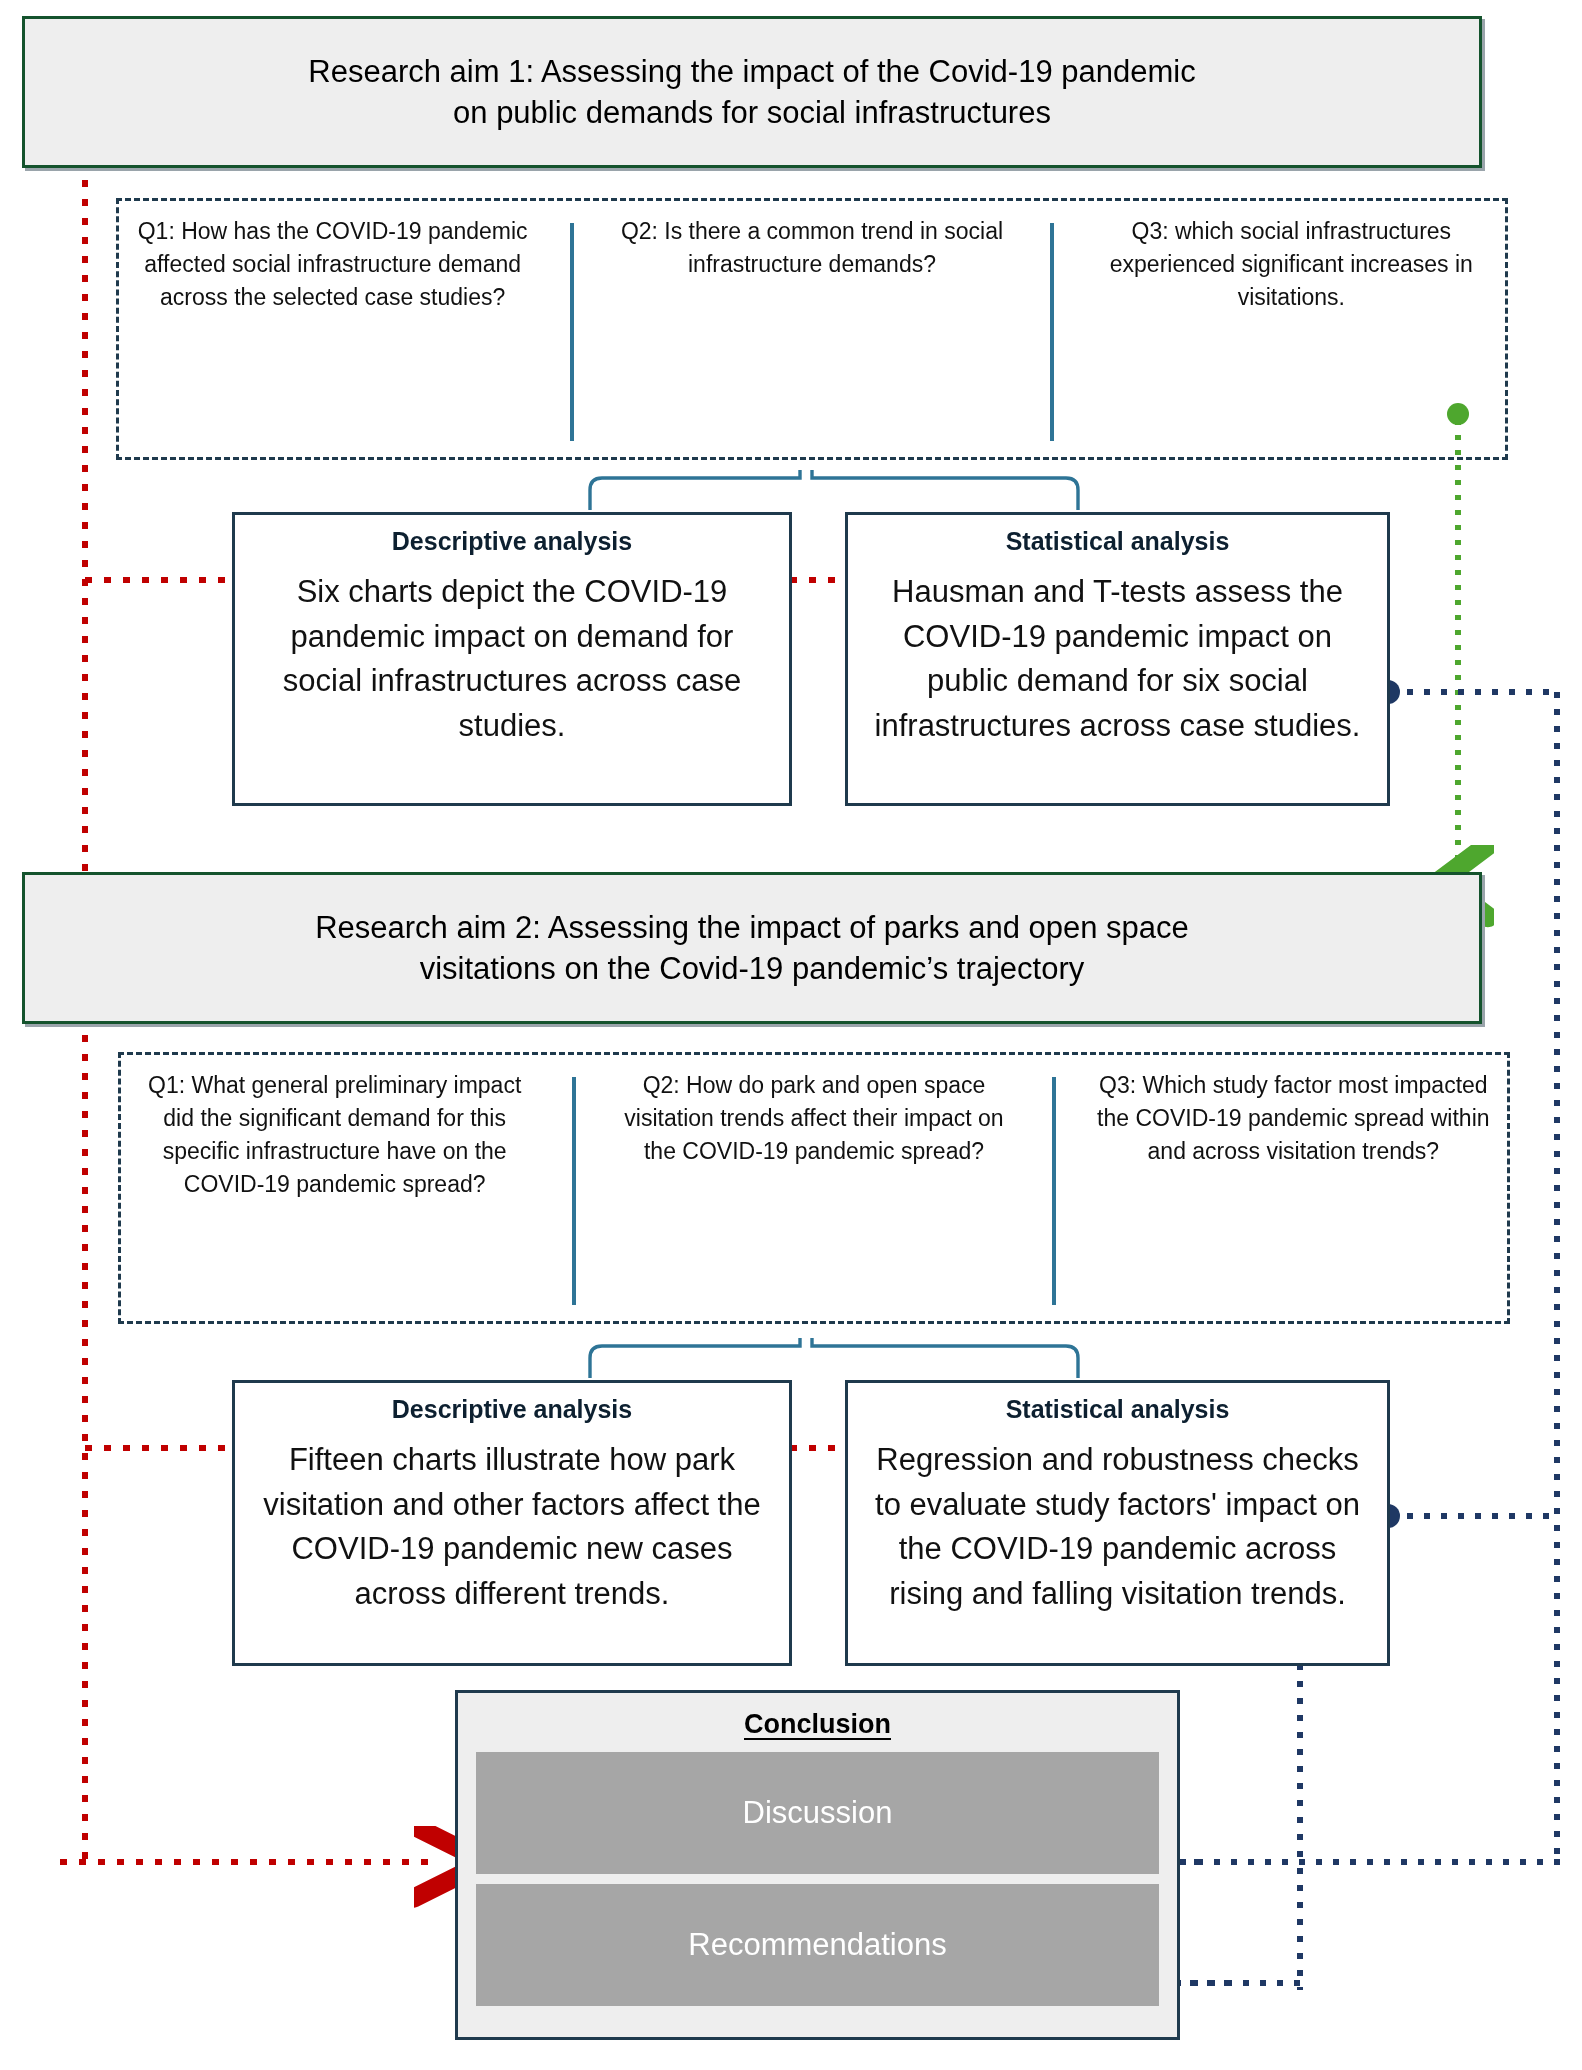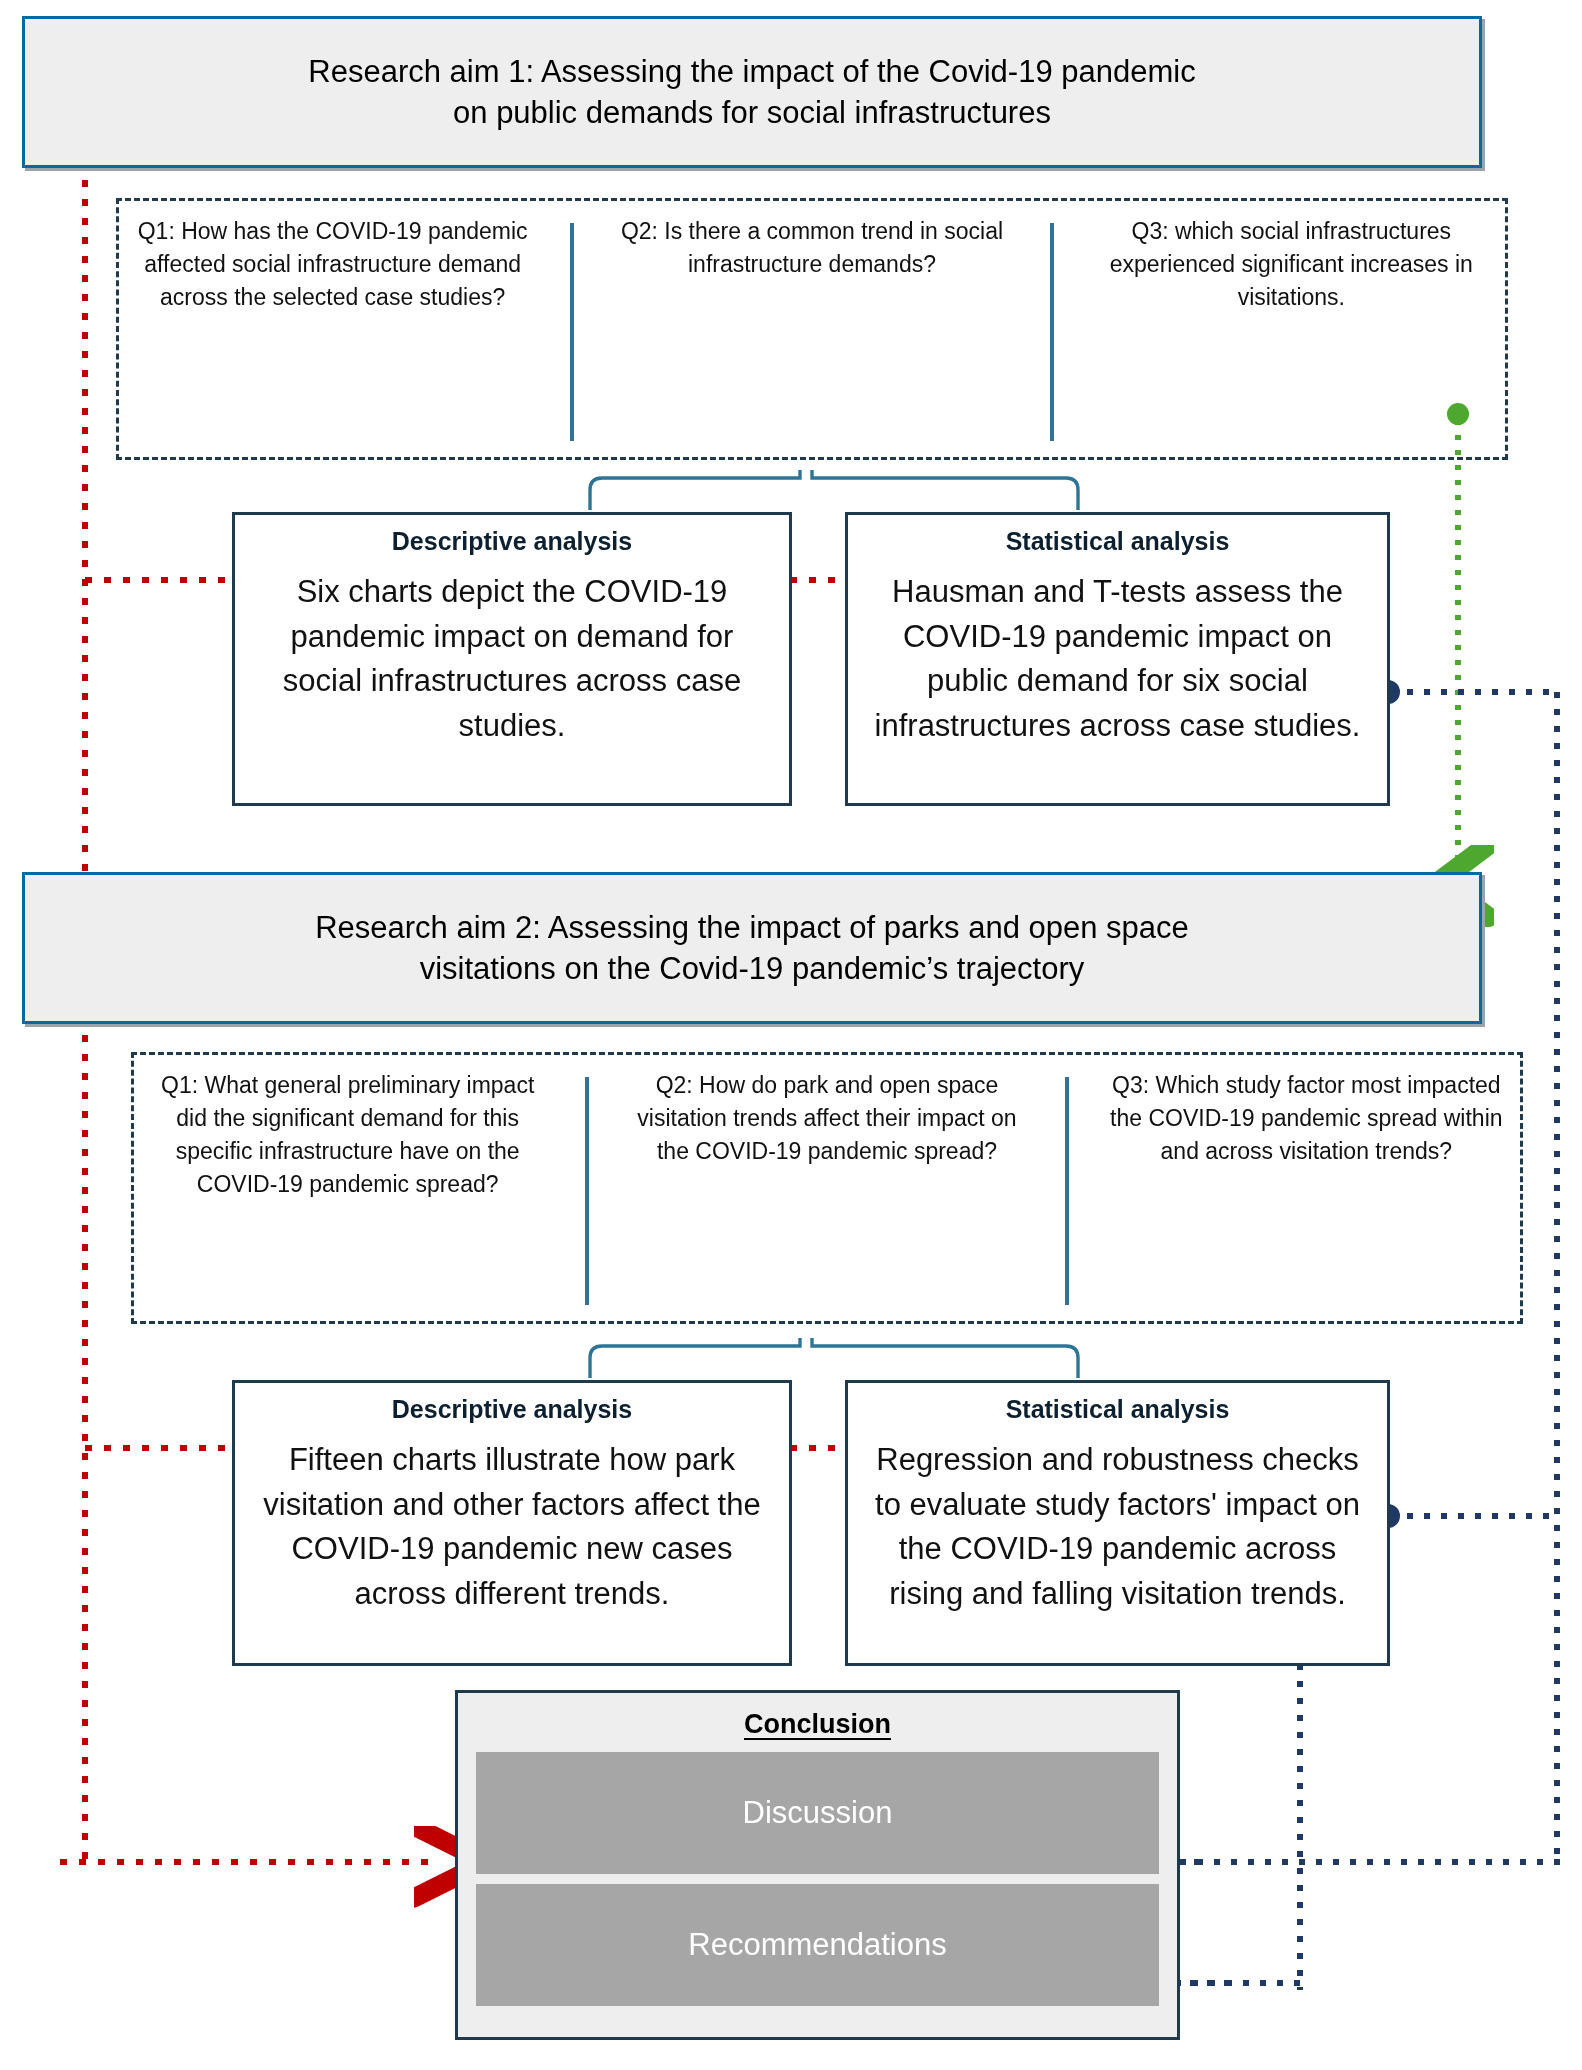--- a/index.html
+++ b/index.html
@@ -6,21 +6,21 @@
   body{font-family:"Liberation Sans", sans-serif;}
   #root{position:relative;width:1582px;height:2070px;background:#fff;overflow:hidden;}
 
   
   #wires{position:absolute;left:0;top:0;width:1582px;height:2070px;pointer-events:none;}
 
   
   .aim-banner{
     position:absolute;
     background:#eeeeee;
-    border:3px solid #0369a1;
+    border:3px solid #14532d;
     box-shadow:3px 3px 0 0 #9aa4ab;
     display:flex;align-items:center;justify-content:center;
     text-align:center;
     color:#000;
     font-size:31px;
     line-height:1.33;
     padding:8px 30px;
     box-sizing:border-box;
   }
 
@@ -186,21 +186,21 @@
     <span class="an-body">Hausman and T-tests assess the COVID-19 pandemic impact on public demand for six social infrastructures across case studies.</span>
   </div>
 
   <div class="aim-banner" style="left:22px;top:872px;width:1460px;height:152px;">
     <div>
       <div>Research aim 2: Assessing the impact of parks and open space</div>
       <div>visitations on the Covid-19 pandemic’s trajectory</div>
     </div>
   </div>
 
-  <div class="q-band" style="left:131px;top:1052px;width:1392px;height:272px;">
+  <div class="q-band" style="left:118px;top:1052px;width:1392px;height:272px;">
     <div class="q-cell">Q1: What general preliminary impact did the significant demand for this specific infrastructure have on the COVID-19 pandemic spread?</div>
     <div class="q-sep"></div>
     <div class="q-cell">Q2: How do park and open space visitation trends affect their impact on the COVID-19 pandemic spread?</div>
     <div class="q-sep"></div>
     <div class="q-cell">Q3: Which study factor most impacted the COVID-19 pandemic spread within and across visitation trends?</div>
   </div>
 
   <div class="an-box" style="left:232px;top:1380px;width:560px;height:286px;">
     <span class="an-title">Descriptive analysis</span>
     <span class="an-body">Fifteen charts illustrate how park visitation and other factors affect the COVID-19 pandemic new cases across different trends.</span>

